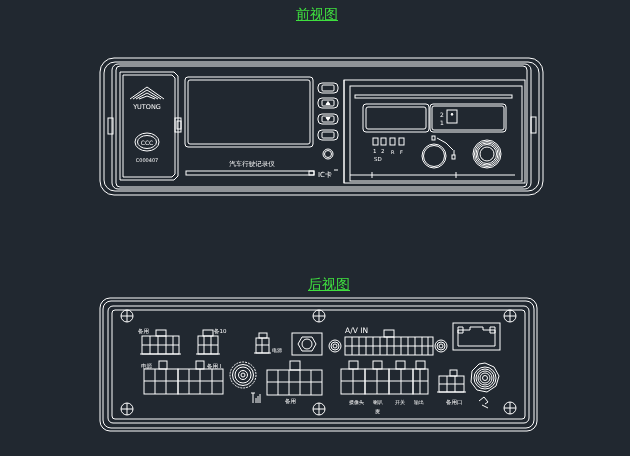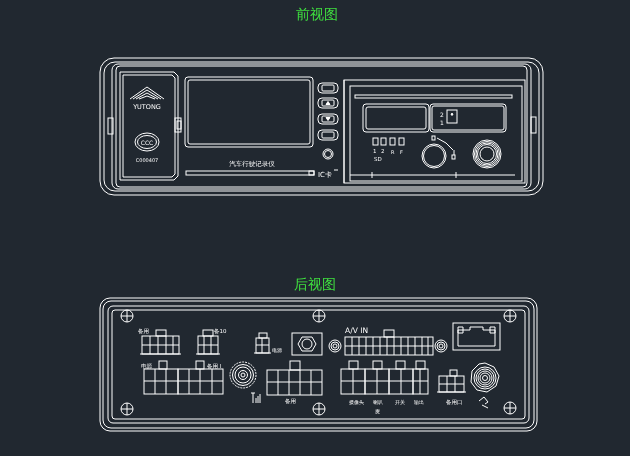--- a/index.html
+++ b/index.html
@@ -1,25 +1,25 @@
 <!DOCTYPE html>
 <html><head>
 <meta charset="utf-8">
 <style>
   html,body{margin:0;padding:0;background:#212830;}
   body{width:630px;height:456px;overflow:hidden;position:relative;font-family:"DejaVu Sans",sans-serif;}
-  .title{position:absolute;color:#3fe03f;font-size:14px;font-family:"DejaVu Sans",sans-serif;letter-spacing:0px;}
+  .title{position:absolute;color:#3fe03f;font-size:14px;font-family:"DejaVu Sans",sans-serif;letter-spacing:0px;text-decoration:underline;}
   svg{position:absolute;left:0;top:0;}
   svg text{font-family:"DejaVu Sans",sans-serif;fill:#ffffff;}
 </style>
 </head>
 <body>
 
 <div class="title" style="left:296px;top:6px;">前视图</div>
-<div class="title" style="left:294px;top:276px;">后视图</div>
+<div class="title" style="left:308px;top:276px;">后视图</div>
 
 <svg width="630" height="456" viewBox="0 0 630 456" fill="none" stroke="#ffffff" stroke-width="1">
 
   <g>
 
     <rect x="100" y="58" width="443" height="137" rx="14"></rect>
     <rect x="104" y="62" width="435" height="129" rx="11"></rect>
     <rect x="112" y="64" width="419" height="125" rx="6"></rect>
     <rect x="116" y="66" width="411" height="121" rx="4"></rect>
 

